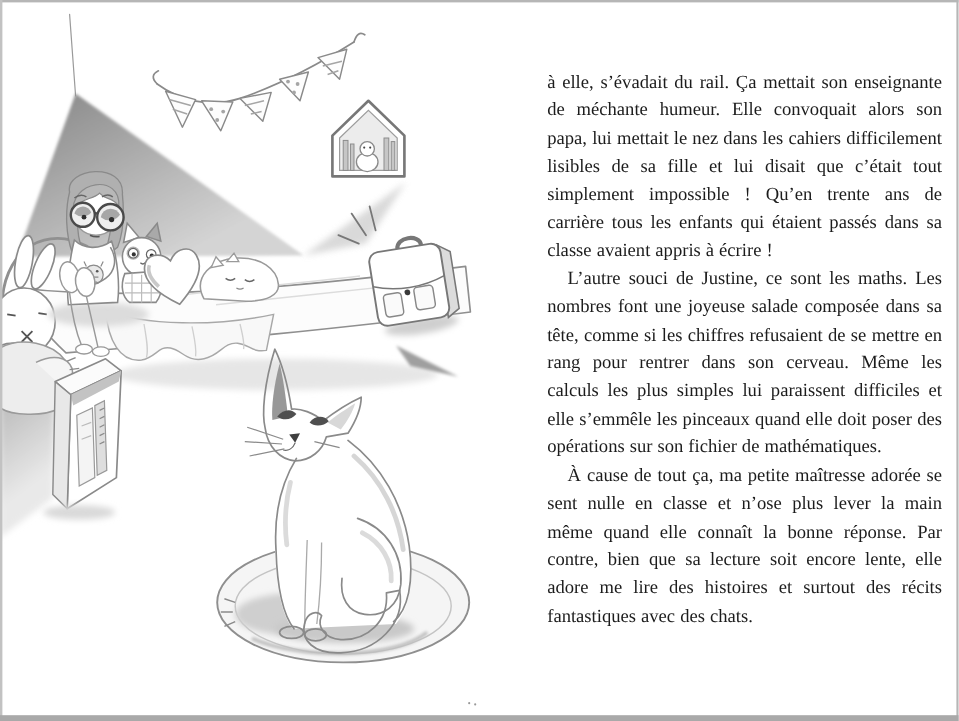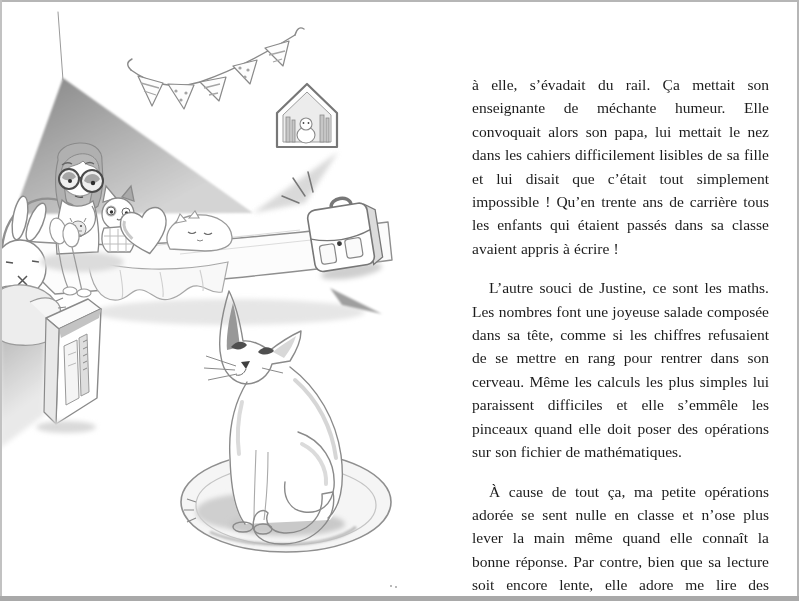--- a/index.html
+++ b/index.html
@@ -5,21 +5,21 @@
   html,body{margin:0;padding:0;background:#e9e9e9;}
   .screen{position:relative;width:799px;height:601px;background:#ffffff;overflow:hidden;
           font-family:"Liberation Serif","DejaVu Serif",serif;}
   .border-top{position:absolute;top:0;left:0;right:0;height:2px;background:#b6b6b6;}
   .border-left{position:absolute;top:0;left:0;bottom:0;width:2px;background:#c2c2c2;}
   .border-right{position:absolute;top:0;right:0;bottom:0;width:2px;background:#b6b6b6;}
   .border-bottom{position:absolute;left:0;right:0;bottom:0;height:5px;background:#a9a9a9;}
   .page-left{position:absolute;left:0;top:0;width:445px;height:601px;}
   .page-right{position:absolute;left:445px;top:0;width:354px;height:601px;}
   .text-block{position:absolute;left:11px;top:57px;width:329px;}
-  p.para{margin:16px;text-align:justify;font-size:15.5px;line-height:23.4px;color:#1c1c1c;
+  p.para{margin:0;text-align:justify;font-size:15.5px;line-height:23.4px;color:#1c1c1c;
          word-spacing:0.02em;}
   p.para.indent{text-indent:17px;font-family:Liberation Serif, serif;}
   .folio{position:absolute;left:11px;top:566px;width:290px;text-align:center;
          font-size:12.5px;color:#2b2b2b;letter-spacing:1px;}
   svg .ln{fill:none;stroke:#8a8a8a;stroke-width:1.4;stroke-linecap:round;stroke-linejoin:round;}
   svg .ln2{fill:none;stroke:#9a9a9a;stroke-width:1;stroke-linecap:round;}
   svg .soft{fill:none;stroke:#d2d2d2;stroke-width:4;stroke-linecap:round;}
 </style>
 </head>
 <body>
@@ -248,21 +248,21 @@
         <circle cx="391" cy="586" r="0.9"></circle>
           <circle cx="396" cy="587" r="0.9"></circle>
       </g>
     </svg>
   </div>
 
   <div class="page-right">
     <div class="text-block" lang="fr">
         <p class="para">à elle, s’évadait du rail. Ça mettait son enseignante de méchante humeur. Elle convoquait alors son papa, lui mettait le nez dans les cahiers difficilement lisibles de sa fille et lui disait que c’était tout simplement impossible&nbsp;! Qu’en trente ans de carrière tous les enfants qui étaient passés dans sa classe avaient appris à écrire&nbsp;!</p>
         <p class="para indent">L’autre souci de Justine, ce sont les maths. Les nombres font une joyeuse salade composée dans sa tête, comme si les chiffres refusaient de se mettre en rang pour rentrer dans son cerveau. Même les calculs les plus simples lui paraissent difficiles et elle s’emmêle les pinceaux quand elle doit poser des opérations sur son fichier de mathématiques.</p>
-        <p class="para indent">À cause de tout ça, ma petite opérations adorée se sent nulle en classe et n’ose plus lever la main même quand elle connaît la bonne réponse. Par contre, bien que sa lecture soit encore lente, elle adore me lire des histoires et surtout des récits fantastiques avec des chats.</p>
+        <p class="para indent">À cause de tout ça, ma petite maîtresse adorée se sent nulle en classe et n’ose plus lever la main même quand elle connaît la bonne réponse. Par contre, bien que sa lecture soit encore lente, elle adore me lire des histoires et surtout des récits fantastiques avec des chats.</p>
       </div>
   </div>
 
   <div class="border-top"></div>
   <div class="border-left"></div>
   <div class="border-right"></div>
   <div class="border-bottom"></div>
 </div>
 
 </body></html>

